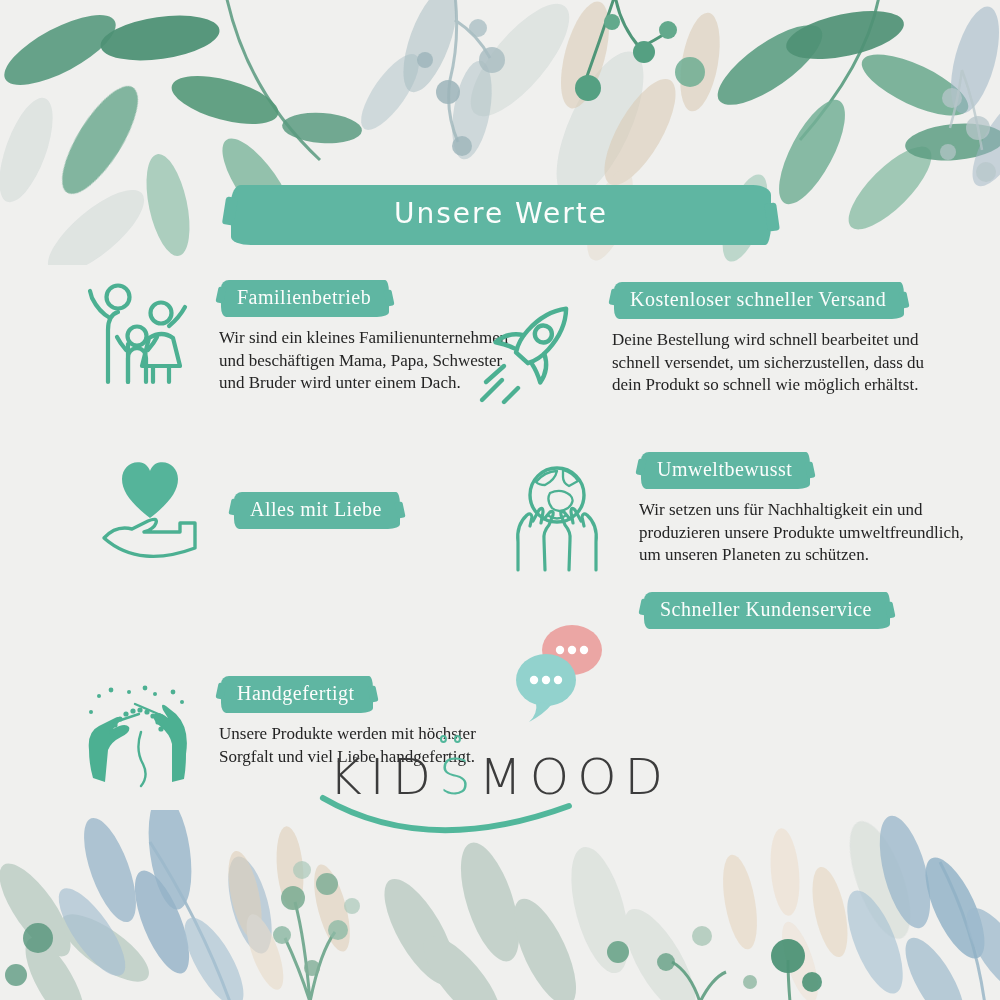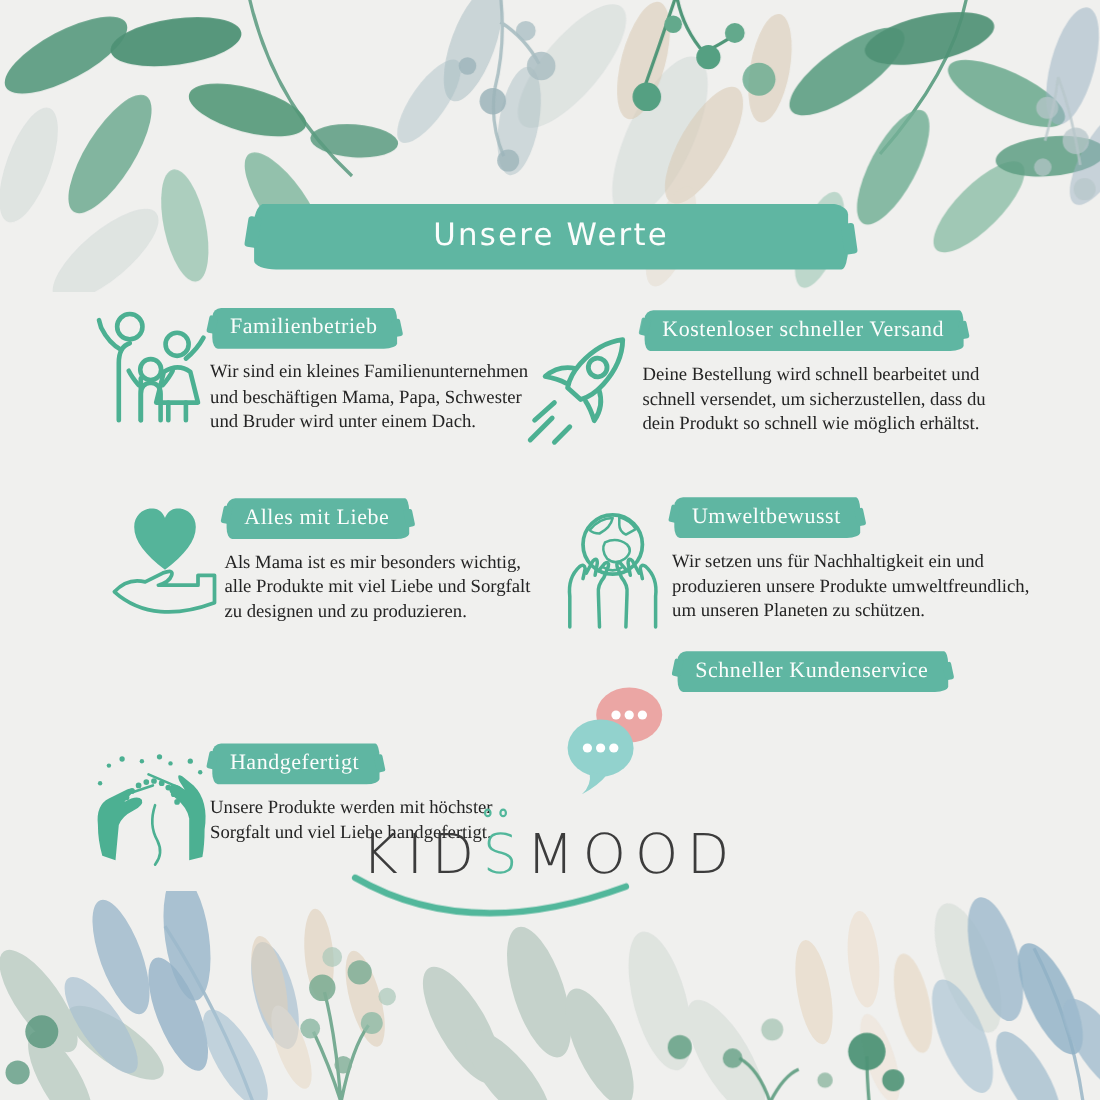--- a/index.html
+++ b/index.html
@@ -33,21 +33,21 @@
     content:"";position:absolute;width:12px;height:28px;background:var(--teal);border-radius:3px;
   }
   .title-banner::before{left:-7px;top:12px;transform:rotate(9deg);}
   .title-banner::after{right:-7px;top:18px;transform:rotate(-8deg);}
   .title-banner h1{
     font-family:"DejaVu Sans",sans-serif;font-weight:400;
     font-size:28px;line-height:58px;letter-spacing:2px;color:var(--white);
   }
 
   
-  .value{position:absolute;display:flex;}
+  .value{position:absolute;display:flex;gap:28px;}
   .vicon{width:106px;flex:none;}
   .vicon svg{display:block;}
   .vbody{padding-left:0;}
   .v1{left:85px;top:280px;}
   .v2{left:478px;top:282px;}
   .v3{left:98px;top:448px;align-items:center;}
   .v4{left:505px;top:452px;}
   .v5{left:85px;top:640px;margin-top:36px;}
   .v6{left:508px;top:592px;}
   .v2 .vicon{margin-top:16px;}
@@ -291,21 +291,20 @@
     <div class="vicon">
       <svg width="106" height="118" viewBox="0 0 106 118">
         <path d="M52,64 C34,50 24,38 24,25 C24,14 33,6.5 43,8.5 C48,9.5 51,14 52,17 C53,14 56,9.5 61,8.5 C71,6.5 80,14 80,25 C80,38 70,50 52,64 Z" fill="#55b49a"></path>
         <path d="M6,84 Q18,71 34,75 L50,67 Q60,63 58,69 Q56,75 46,78 L82,78 L82,69 L97,69 L97,94 Q70,104 48,102 Q24,100 6,84 Z" fill="none" stroke="#4cb092" stroke-width="3.4" stroke-linejoin="round"></path>
       </svg>
     </div>
     <div class="vbody">
       <div class="tag">
         <span>Alles mit Liebe</span>
       </div>
-      <p class="desc">Als Mama ist es mir besonders wichtig, alle Produkte mit viel Liebe und Sorgfalt zu designen und zu produzieren.</p>
     </div>
   </section>
 
   <section class="value v4 right">
     <div class="vicon">
       <svg width="106" height="118" viewBox="0 0 106 118">
         <g fill="none" stroke="#4cb092" stroke-linecap="round" stroke-linejoin="round">
           <circle cx="52" cy="37" r="27" stroke-width="3.4"></circle>
           <g stroke-width="2.3">
             <path d="M31,24 Q40,13 52,13 Q50,22 40,27 Q34,27 31,24 Z"></path>

